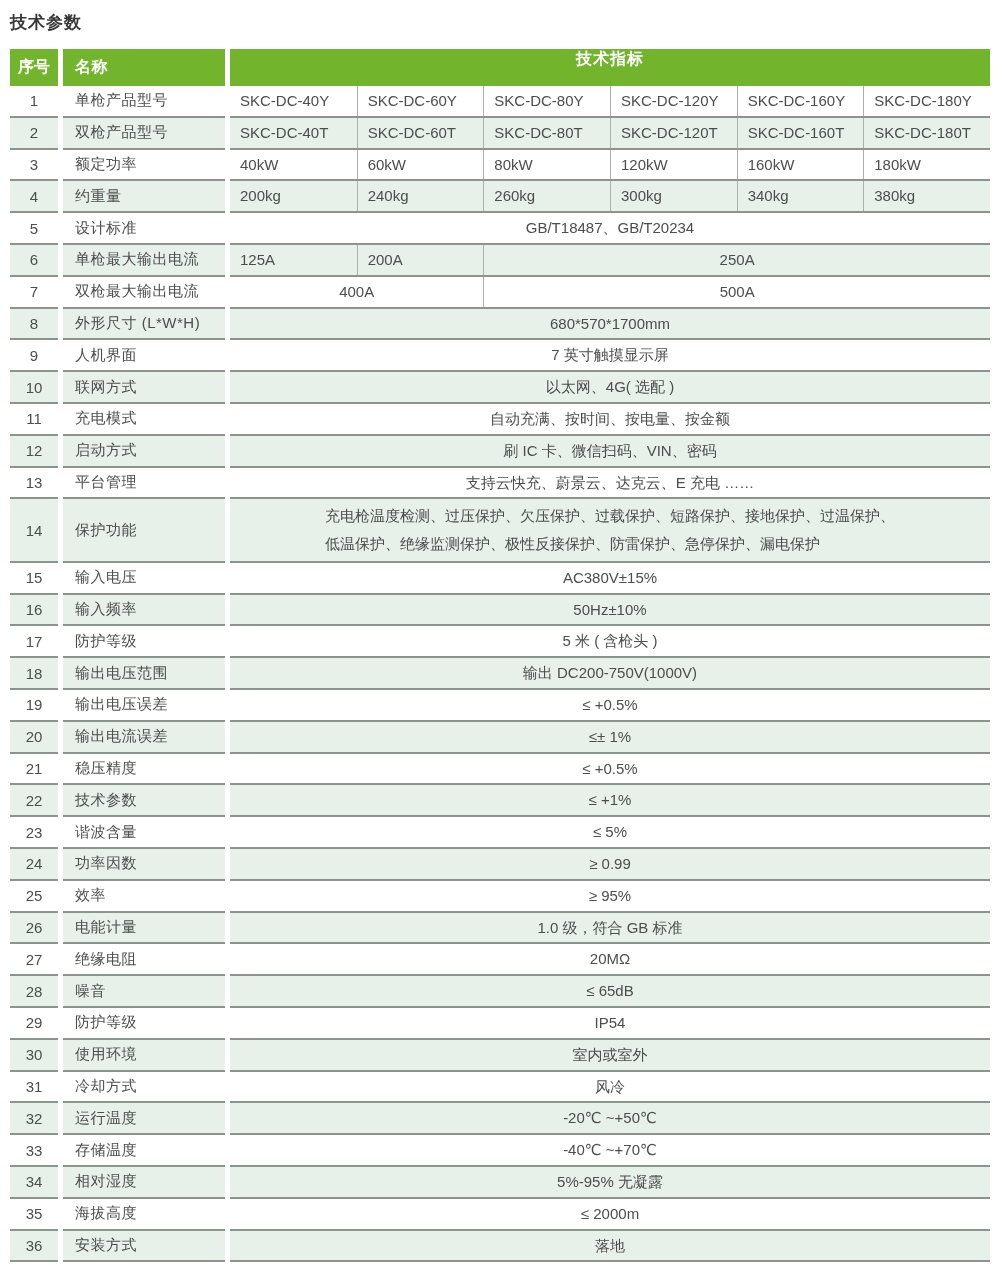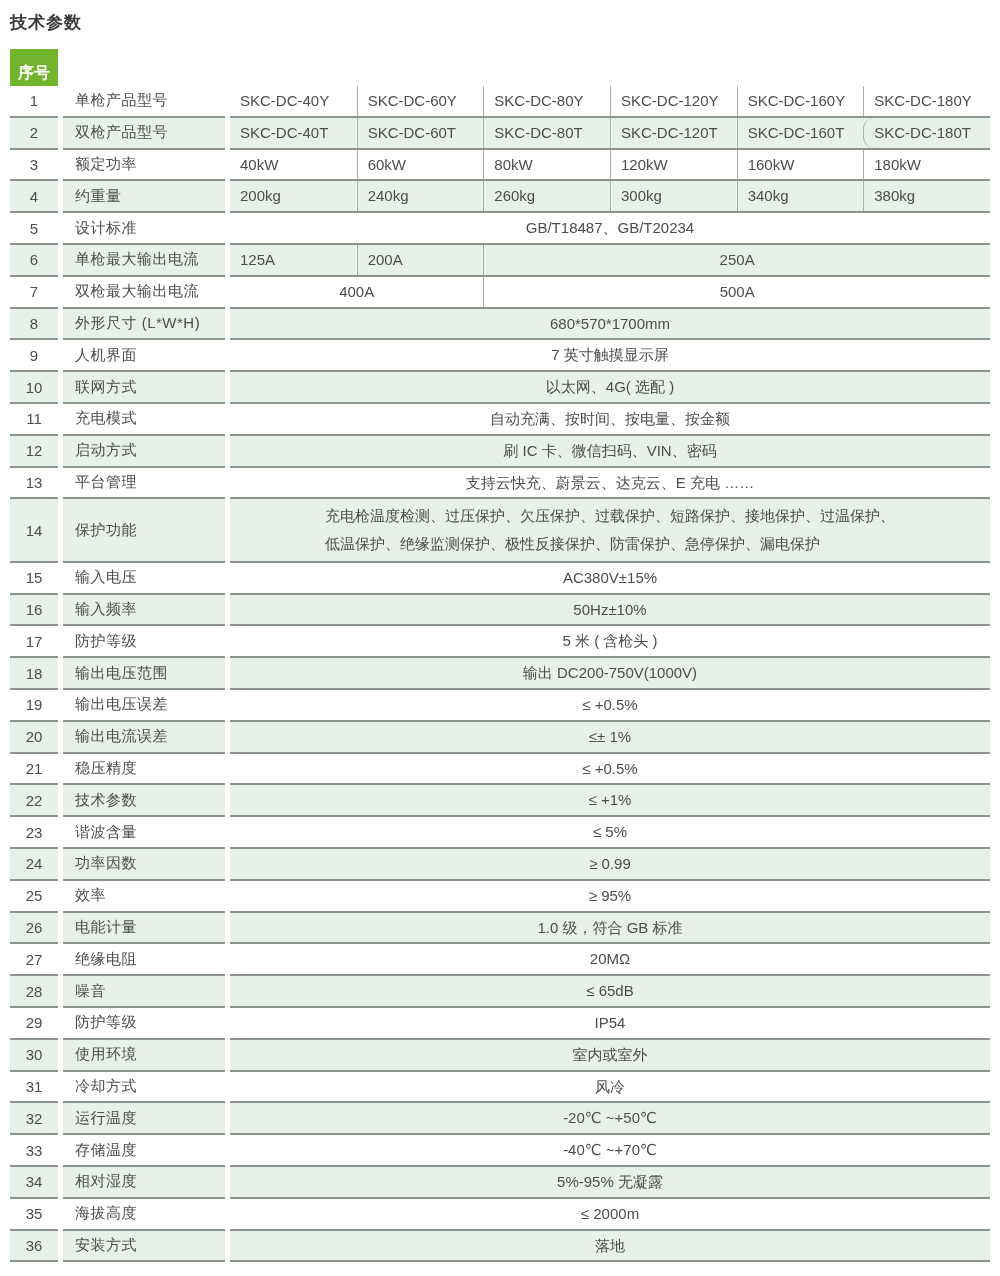--- a/index.html
+++ b/index.html
@@ -22,21 +22,21 @@
   .page-title{
     font-size:17px;
     font-weight:600;
     color:var(--title);
     margin:2px 0 15px 0;
     letter-spacing:1px;
   }
   .spec-table{width:980px;font-size:15px;}
   .row{display:flex;height:31.8px;}
   .row.tall{height:63.5px;}
-  .row.header-row{height:37px;flex-direction:column;}
+  .row.header-row{height:37px;}
   .gap{width:5px;flex:0 0 5px;background:#ffffff;}
   .blk{
     border-bottom:2px solid var(--border);
     display:flex;align-items:center;
     height:100%;
   }
   .header-row .blk{
     border-bottom:none;
     background:var(--green);
     color:#ffffff;font-weight:bold;font-size:16px;
@@ -89,21 +89,21 @@
           <div class="blk num">2</div>
           <div class="gap"></div>
           <div class="blk name">双枪产品型号</div>
           <div class="gap"></div>
           <div class="blk values">
             <div class="vcell al" style="width: 16.6667%;">SKC-DC-40T</div>
             <div class="vcell al divl" style="width: 16.6667%;">SKC-DC-60T</div>
             <div class="vcell al divl" style="width: 16.6667%;">SKC-DC-80T</div>
             <div class="vcell al divl" style="width: 16.6667%;">SKC-DC-120T</div>
             <div class="vcell al divl" style="width: 16.6667%;">SKC-DC-160T</div>
-            <div class="vcell al divl" style="width: 16.6667%; border-radius: 11px;">SKC-DC-180T</div>
+            <div class="vcell al divl" style="width: 16.6667%;">SKC-DC-180T</div>
           </div>
         </div>
         <div class="row">
           <div class="blk num">3</div>
           <div class="gap"></div>
           <div class="blk name">额定功率</div>
           <div class="gap"></div>
           <div class="blk values">
             <div class="vcell al" style="width: 16.6667%;">40kW</div>
             <div class="vcell al divl" style="width: 16.6667%;">60kW</div>

